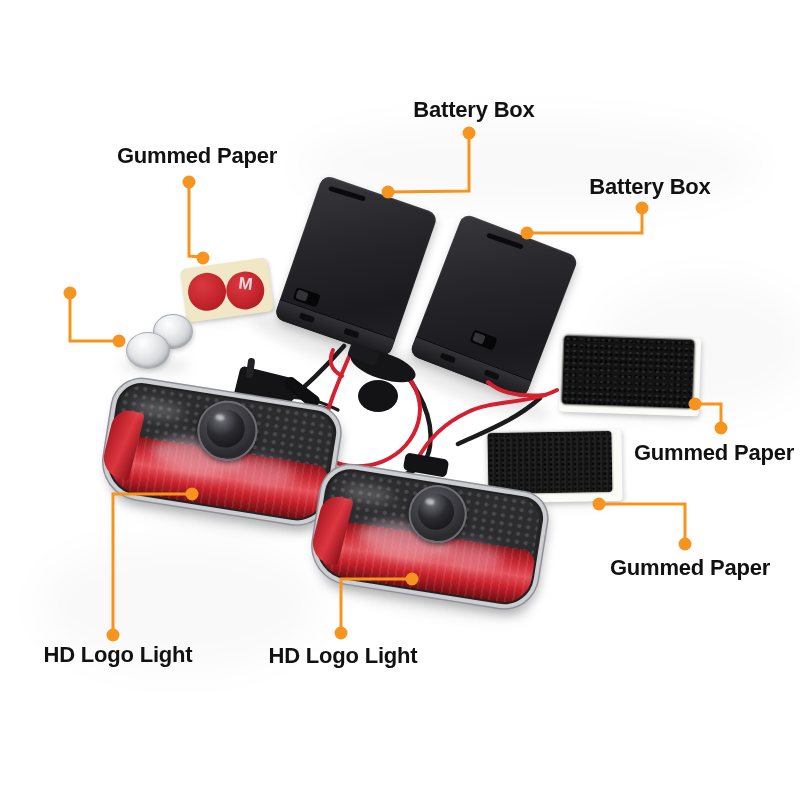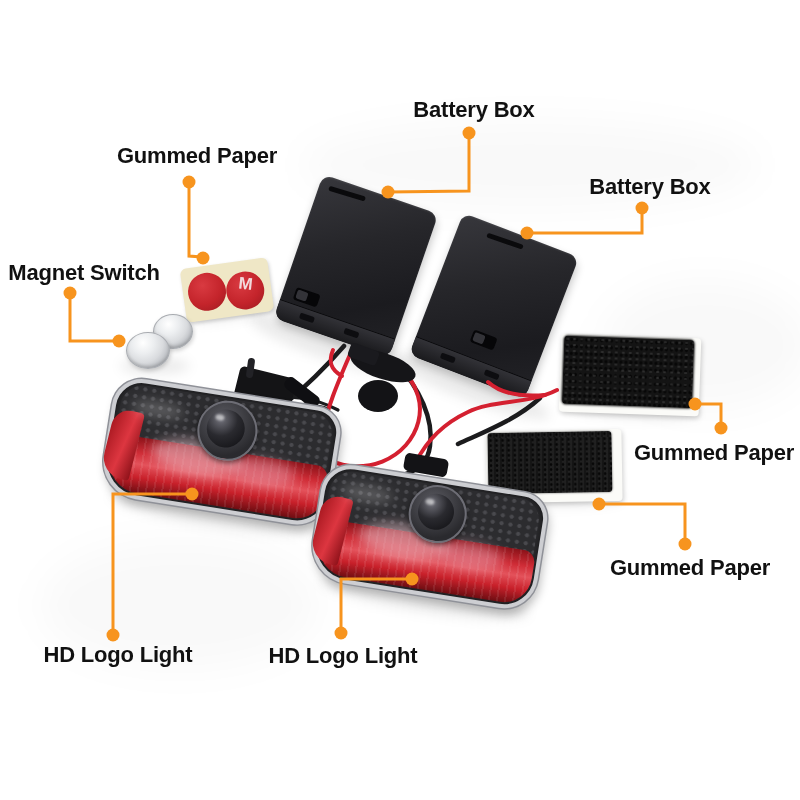--- a/index.html
+++ b/index.html
@@ -213,19 +213,18 @@
     <circle class="callout-dot" cx="113" cy="635" r="6.5"></circle>
 
     <polyline class="callout-line" points="412,579 341,579 341,633"></polyline>
     <circle class="callout-dot" cx="412" cy="579" r="6.5"></circle>
     <circle class="callout-dot" cx="341" cy="633" r="6.5"></circle>
   </svg>
 
   <div class="callout-label" style="left:474px;top:97px;">Battery Box</div>
   <div class="callout-label" style="left:650px;top:174px;">Battery Box</div>
   <div class="callout-label" style="left:197px;top:143px;">Gummed Paper</div>
-  <div class="callout-label" style="left:84px;top:260px;">Magnet Switch</div>
   <div class="callout-label" style="left:714px;top:440px;">Gummed Paper</div>
   <div class="callout-label" style="left:690px;top:555px;">Gummed Paper</div>
   <div class="callout-label" style="left:118px;top:642px;">HD Logo Light</div>
   <div class="callout-label" style="left:343px;top:643px;">HD Logo Light</div>
 
 </div>
 
 </body></html>

